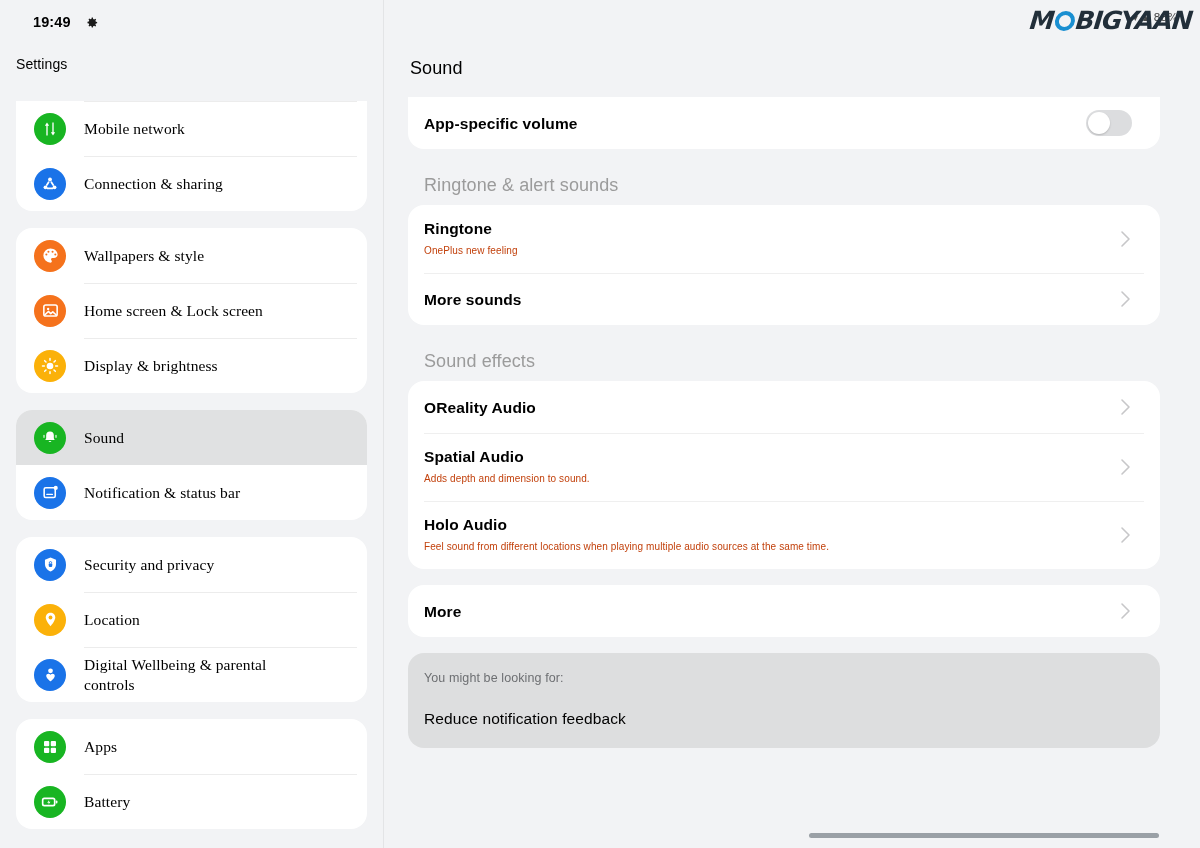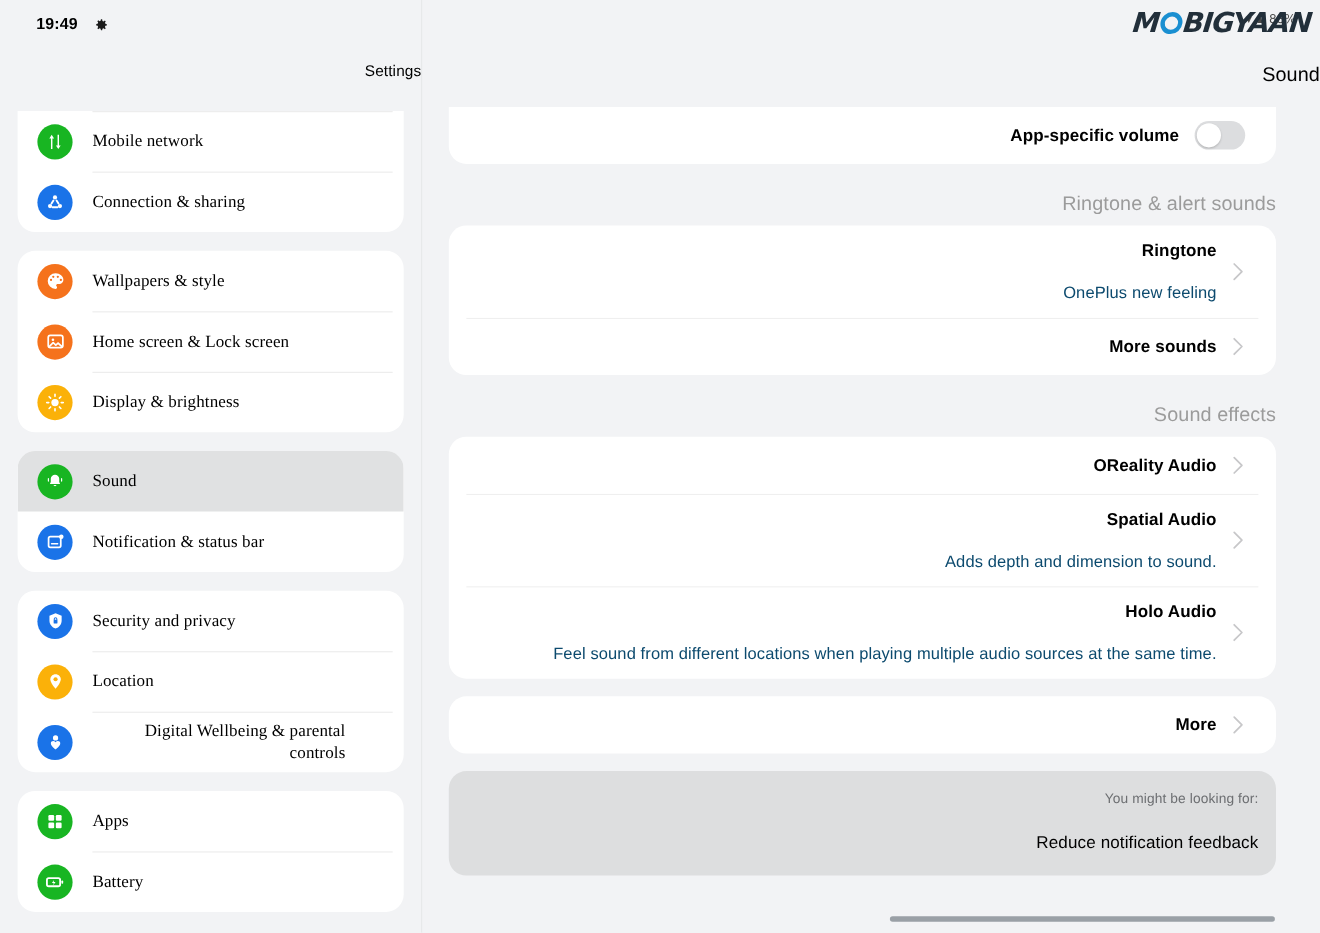--- a/index.html
+++ b/index.html
@@ -5,21 +5,21 @@
 <style>
   * { box-sizing: border-box; margin: 0; padding: 0; }
   html, body {
     width: 1200px; height: 848px;
     overflow: hidden;
     font-family: "Liberation Sans", sans-serif;
     background: #f2f3f5;
     color: #000;
     -webkit-font-smoothing: antialiased;
   }
-  .screen { position: relative; width: 1200px; height: 848px; display: flex; background:#f2f3f5;text-align:right; }
+  .screen { position: relative; width: 1200px; height: 848px; display: flex; background:#f2f3f5; }
 
   
   .left-pane {
     position: relative;
     width: 384px; height: 848px;
     background: #f2f3f5;
     border-right: 1px solid #e3e4e6;
     overflow: hidden;
     flex: 0 0 384px;
   }
@@ -111,21 +111,21 @@
     position: relative;
     display: flex; align-items: center;
     padding: 13px 28px 13px 16px;
     min-height: 52px;
   }
   .row + .row::before {
     content:""; position:absolute; top:0; left:16px; right:16px; height:1px; background:#efefef;
   }
   .row-texts { flex: 1 1 auto; min-width: 0; }
   .row-title { font-size: 15.5px; color: #000; line-height: 21px; letter-spacing:.1px;font-weight:bold;}
-  .row-sub { font-size: 15px; color: #0c4a6e; line-height: 19px; margin-top: 18px; letter-spacing:.1px;}
+  .row-sub { font-size: 10px; color: #c2410c; line-height: 19px; margin-top: 2px; letter-spacing:.1px;}
   .chev { flex: 0 0 12px; margin-left: 14px; }
   .chev svg { display: block; }
 
   .section-label {
     font-size: 18px; color: #9b9b9b;
     padding: 10px 0 9px 16px;
     letter-spacing: .1px;
   }
 
   .toggle {

